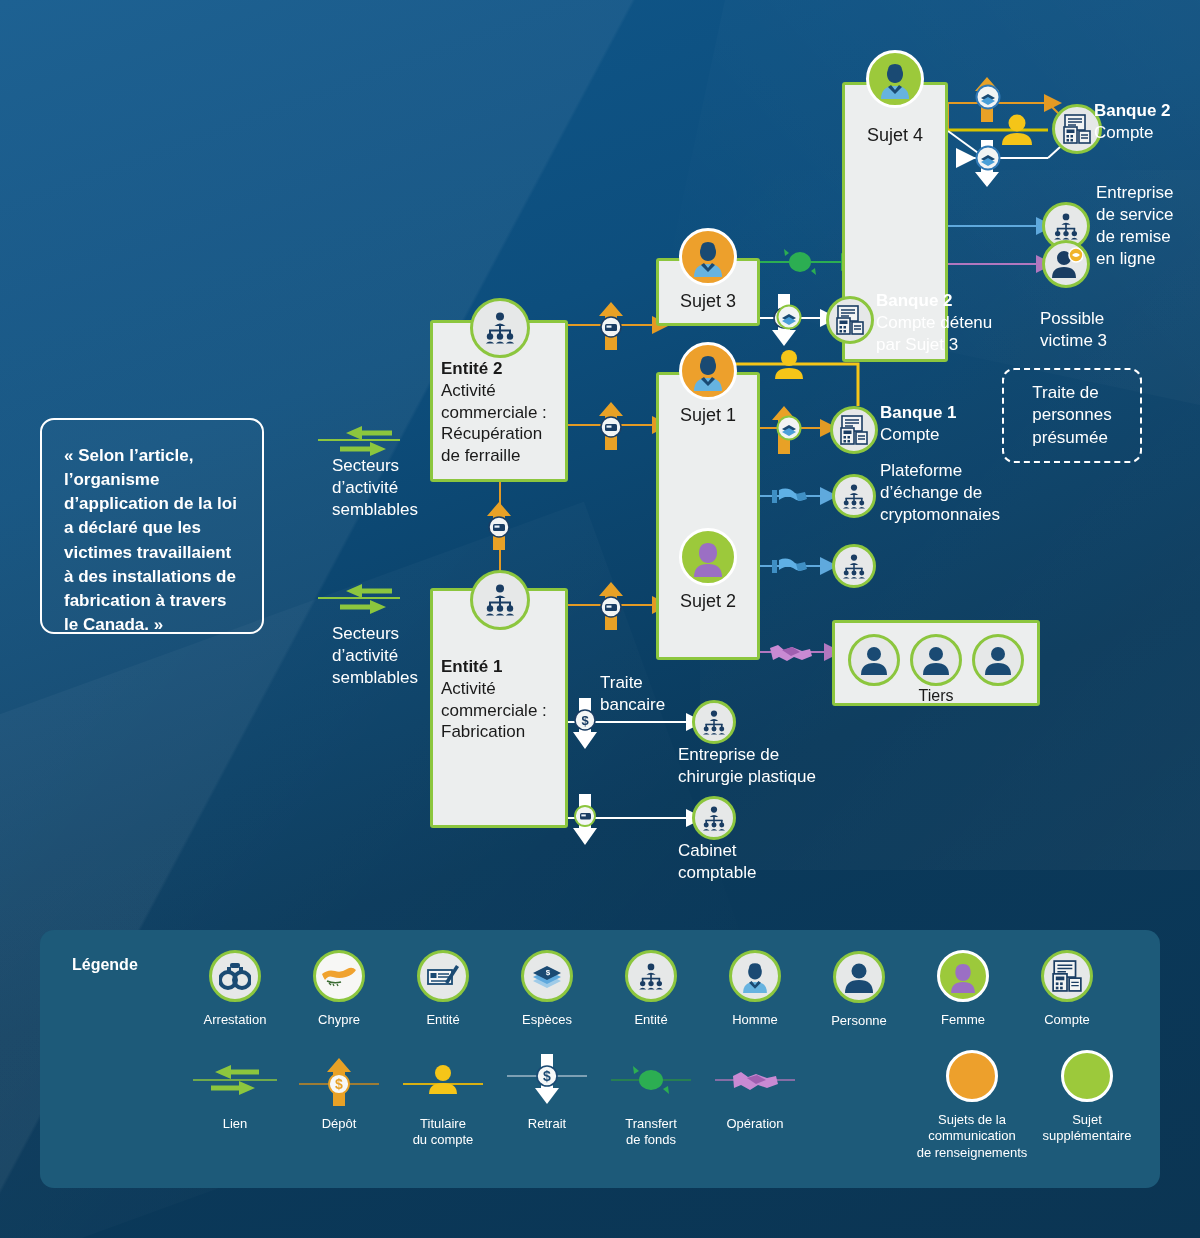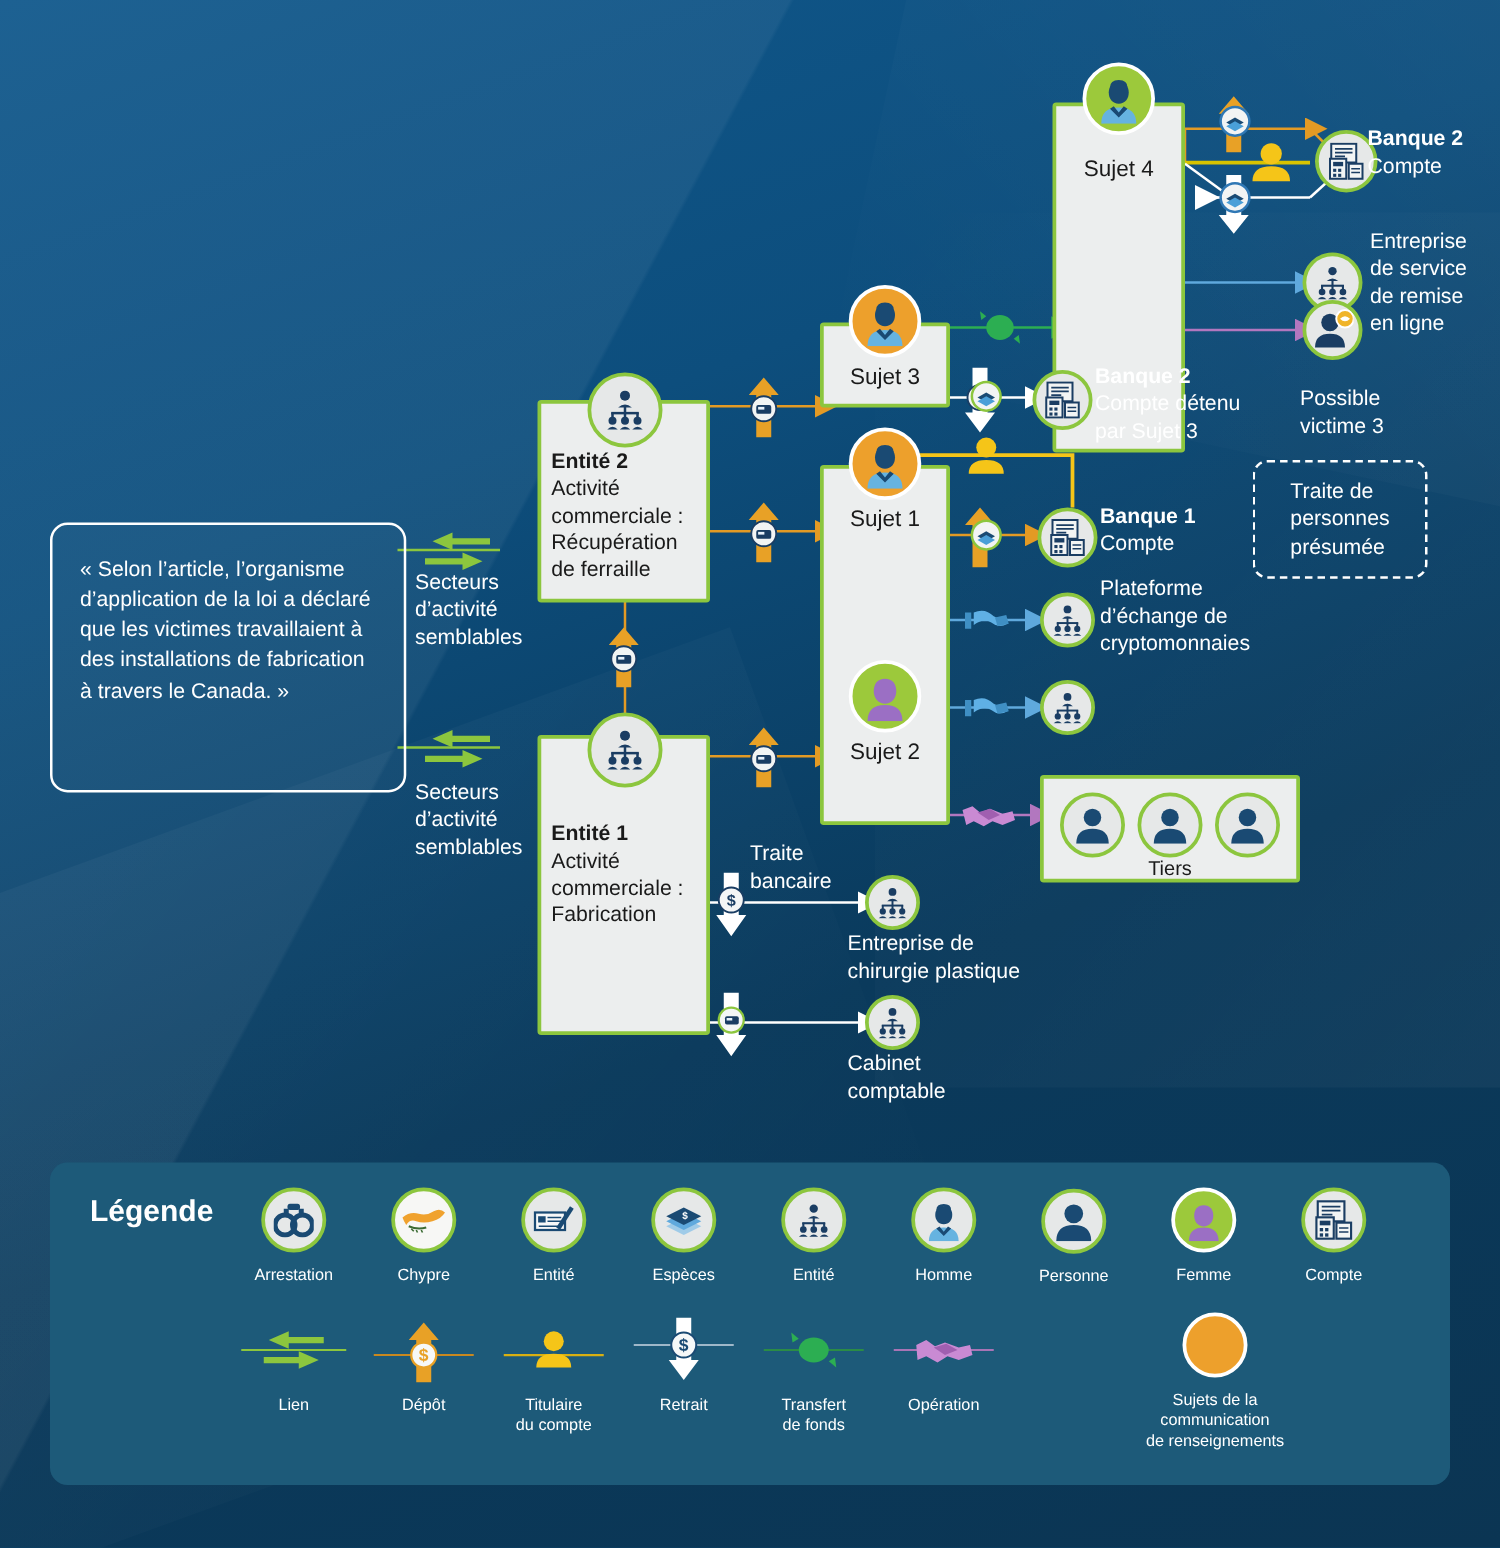--- a/index.html
+++ b/index.html
@@ -70,24 +70,25 @@
     position:absolute;
     color:#ffffff;
     font-size:17px;
     line-height:1.3;
   }
   .tx b{font-weight:bold;}
 
   
   .quote{
     position:absolute;
-    left:40px; top:418px; width:285px; height:216px;
+    left:40px; top:418px; width:224px; height:216px;
     border:2px solid #ffffff;
     border-radius:14px;
     background:rgba(255,255,255,0.02);
+    font-weight:bold;
   }
   .quote p{
     color:#fff; font-size:17px; line-height:1.42;
     padding:24px 22px 0 22px;
   }
 
   
   .dashed{
     position:absolute;
     left:1002px; top:368px; width:140px; height:95px;
@@ -99,21 +100,21 @@
 
   
   .legend{
     position:absolute;
     left:40px; top:930px; width:1120px; height:258px;
     background:#1d5a79;
     border-radius:14px;
   }
   .legend-title{
     position:absolute; left:32px; top:26px;
-    color:#fff; font-weight:bold; font-size:24px;
+    color:#fff; font-weight:bold; font-size:16px;
   }
   .leg-item{
     position:absolute; width:116px; text-align:center;
   }
   .leg-ico{
     height:56px; display:flex; align-items:center; justify-content:center;
   }
   .leg-cap{
     color:#fff; font-size:13px; line-height:1.25; margin-top:8px;
   }
@@ -908,14 +909,21 @@
 
     <div class="leg-item" style="left:862px;top:118px;width:140px;">
       <div class="leg-ico">
         <div style="width:52px;height:52px;border-radius:50%;background:#eda02c;border:3px solid #ffffff;"></div>
       </div>
       <div class="leg-cap">Sujets de la</div>
       <div class="leg-cap" style="margin-top:0;">communication</div>
       <div class="leg-cap" style="margin-top:0;">de renseignements</div>
     </div>
 
+    <div class="leg-item" style="left:982px;top:118px;width:130px;">
+      <div class="leg-ico">
+        <div style="width:52px;height:52px;border-radius:50%;background:#9cc93b;border:3px solid #ffffff;"></div>
+      </div>
+      <div class="leg-cap">Sujet</div>
+      <div class="leg-cap" style="margin-top:0;">supplémentaire</div>
+    </div>
   </div>
 </div>
 
 </body></html>

